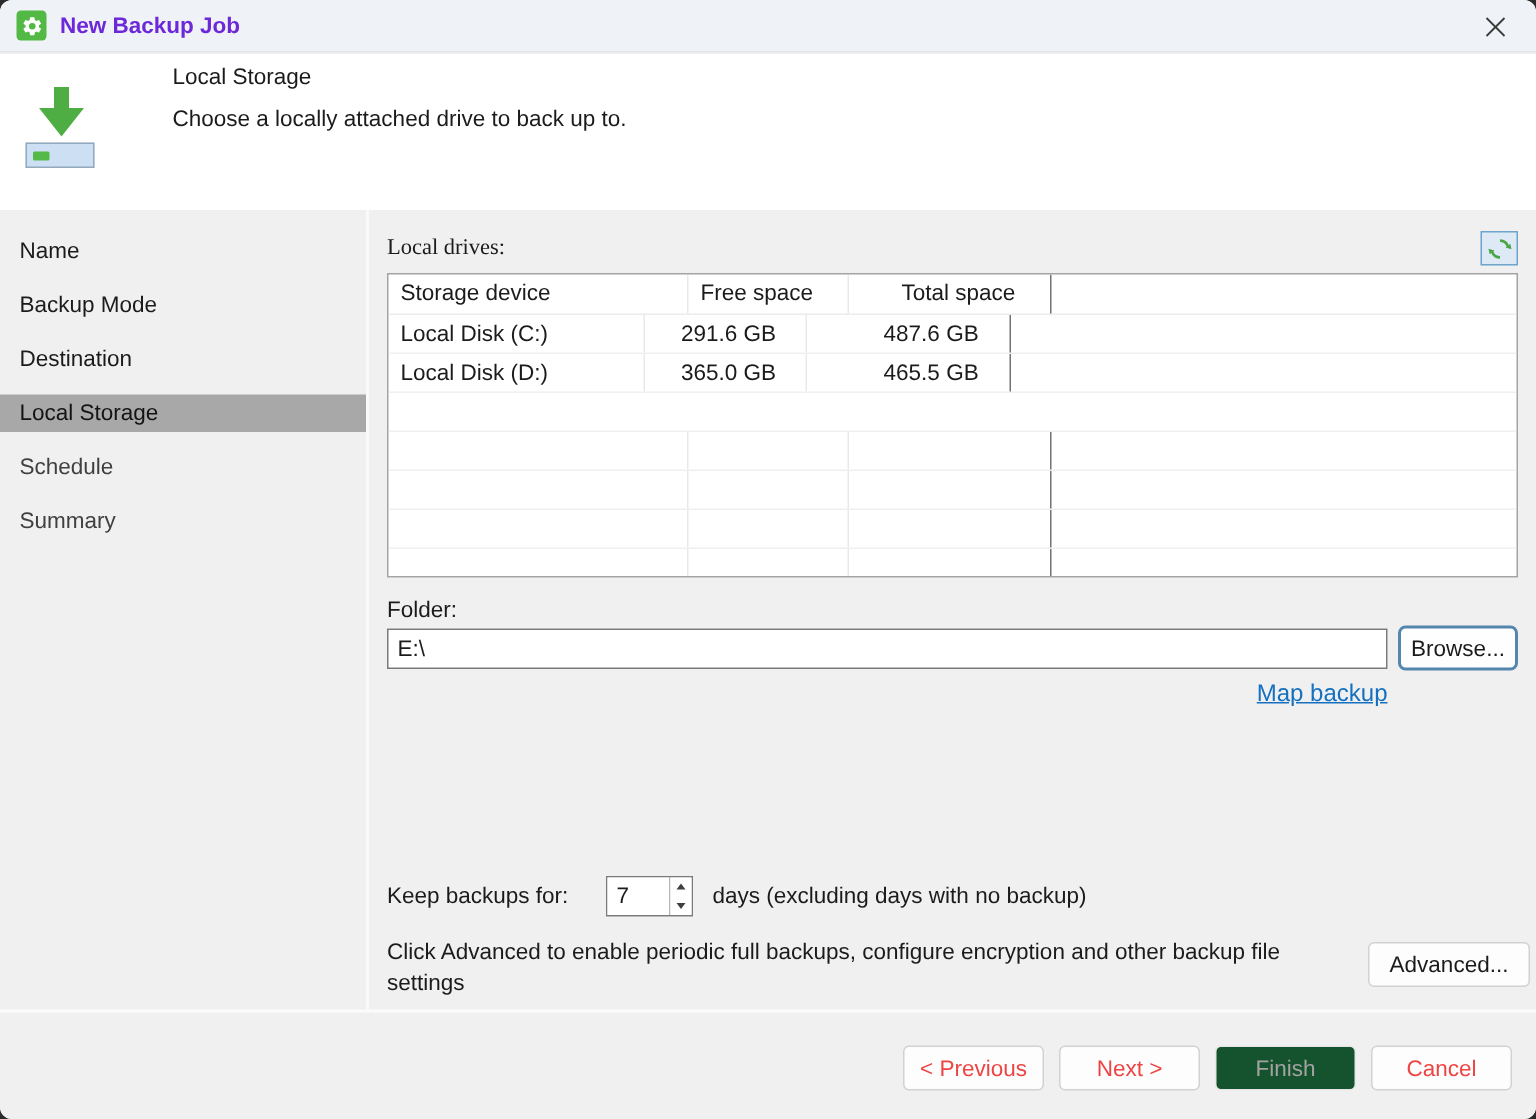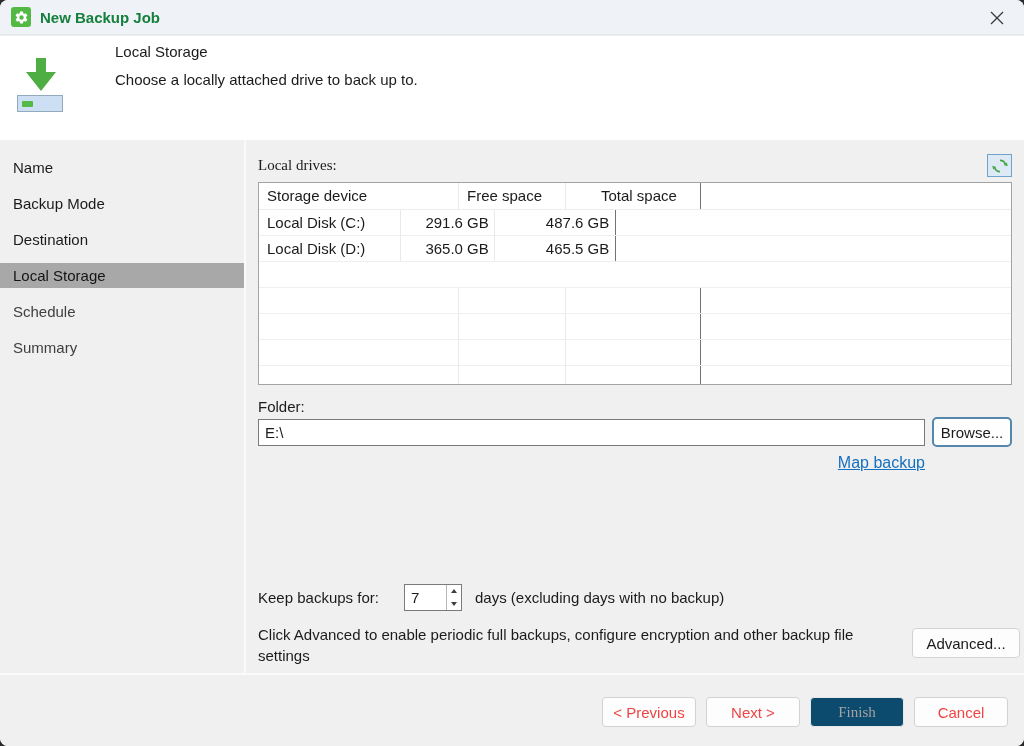--- a/index.html
+++ b/index.html
@@ -2,21 +2,21 @@
 <html><head>
 <meta charset="utf-8">
 <style>
   html,body{margin:0;padding:0;background:#2b2b2b;font-family:"Liberation Sans", sans-serif;}
   *{box-sizing:border-box;}
   .window{position:relative;width:1024px;height:746px;background:#f0f0f0;border-radius:8px;overflow:hidden;color:#1b1b1b;}
 
   
   .titlebar{position:absolute;left:0;top:0;width:1024px;height:35px;background:#eff2f6;border-bottom:1px solid #e2e5e9;}
   .app-icon{position:absolute;left:11px;top:7px;width:20px;height:20px;background:#53b945;border-radius:3px;display:flex;align-items:center;justify-content:center;}
-  .titlebar-title{position:absolute;left:40px;top:7px;font-size:15px;font-weight:600;color:#15803d;line-height:21px;}
+  .titlebar-title{position:absolute;left:40px;top:7px;font-size:15px;font-weight:600;color:#6d28d9;line-height:21px;}
   .close-btn{position:absolute;right:16px;top:8px;width:22px;height:20px;display:flex;align-items:center;justify-content:center;cursor:pointer;background:none;border:none;padding:0;}
 
   
   .headerband{position:absolute;left:0;top:36px;width:1024px;height:104px;background:#ffffff;}
   .hdr-arrow{position:absolute;left:22px;top:21px;}
   .hdr-drive{position:absolute;left:17px;top:59px;width:46px;height:17px;background:#cddff2;border:1px solid #93a9bd;}
   .hdr-drive .led{position:absolute;left:4px;top:5px;width:11px;height:6px;background:#54b948;border-radius:1px;}
   .hdr-title{position:absolute;left:115px;top:7px;font-size:15px;color:#222;}
   .hdr-desc{position:absolute;left:115px;top:35px;font-size:15px;color:#222;}
 
@@ -38,21 +38,21 @@
 
   
   .drv-table{position:absolute;left:12px;top:42px;width:754px;height:203px;background:#fff;border:1px solid #a3a3a3;overflow:hidden;font-size:15px;}
   .trow{display:flex;height:26px;line-height:25px;border-bottom:1px solid #efefef;}
   .trow.head{height:27px;line-height:26px;border-bottom:1px solid #ececec;}
   .tc{padding-left:8px;overflow:hidden;white-space:nowrap;}
   .tc.c1{width:200px;border-right:1px solid #e9e9e9;}
   .tc.c2{width:107px;border-right:1px solid #e9e9e9;}
   .tc.c3{width:108px;border-right:1px solid #737373;margin-left:27px;}
   .tc.c4{flex:1;}
-  .sel-span{display:flex;width:357px;gap:16px;}
+  .sel-span{display:flex;width:415px;gap:16px;}
   .sel-span .tc{width:200px;}
   .sel-span .tc.c2{width:107px;}
   .sel-span .tc.c3{width:108px;}
   .trow.selected .sel-span{background:#d6d6d6;box-shadow:inset 0 1px 0 #aeaeae, inset 0 -1px 0 #aeaeae, inset -1px 0 0 #aeaeae;}
 
   
   .folder-label{position:absolute;left:12px;top:258px;}
   .folder-input{position:absolute;left:12px;top:279px;width:667px;height:27px;border:1px solid #7a7a7a;background:#fff;font-size:15px;font-family:"Liberation Sans",sans-serif;padding:0 6px;color:#1b1b1b;}
   .browse-btn{position:absolute;left:686px;top:277px;width:80px;height:30px;background:#fefefe;border:2px solid #5586ac;border-radius:5px;font-size:15px;font-family:"Liberation Sans",sans-serif;color:#1b1b1b;cursor:pointer;}
   .map-backup{position:absolute;left:12px;top:314px;width:667px;text-align:right;font-size:16px;}
@@ -68,21 +68,21 @@
   .tri-down{width:0;height:0;border-left:3.5px solid transparent;border-right:3.5px solid transparent;border-top:4.5px solid #3f3f3f;}
   .keep-suffix{position:absolute;left:229px;top:449px;}
 
   
   .advanced-text{position:absolute;left:12px;top:484px;width:648px;font-size:15px;line-height:21px;color:#1b1b1b;}
   .advanced-btn{position:absolute;left:666px;top:488px;width:108px;height:30px;background:#fdfdfd;border:1px solid #d2d2d2;border-radius:4px;font-size:15px;font-family:"Liberation Sans",sans-serif;color:#1b1b1b;cursor:pointer;}
 
   
   .footer{position:absolute;left:0;top:673px;width:1024px;height:73px;background:#f0f0f0;border-top:2px solid #fbfbfb;}
   .fbtn{position:absolute;top:22px;height:30px;width:94px;background:#fdfdfd;border:1px solid #d2d2d2;border-radius:4px;font-size:15px;font-family:"Liberation Sans",sans-serif;color:#ef4444;cursor:pointer;}
-  .fbtn.disabled{background:#0c4a6e;border-color:#e7e7e7;color:#a3a3a3;cursor:default;font-family:Liberation Serif, serif;}
+  .fbtn.disabled{background:#14532d;border-color:#e7e7e7;color:#a3a3a3;cursor:default;}
   .btn-prev{left:602px;}
   .btn-next{left:706px;}
   .btn-finish{left:810px;}
   .btn-cancel{left:914px;}
 </style>
 </head>
 <body>
 
 <div class="window">
 

